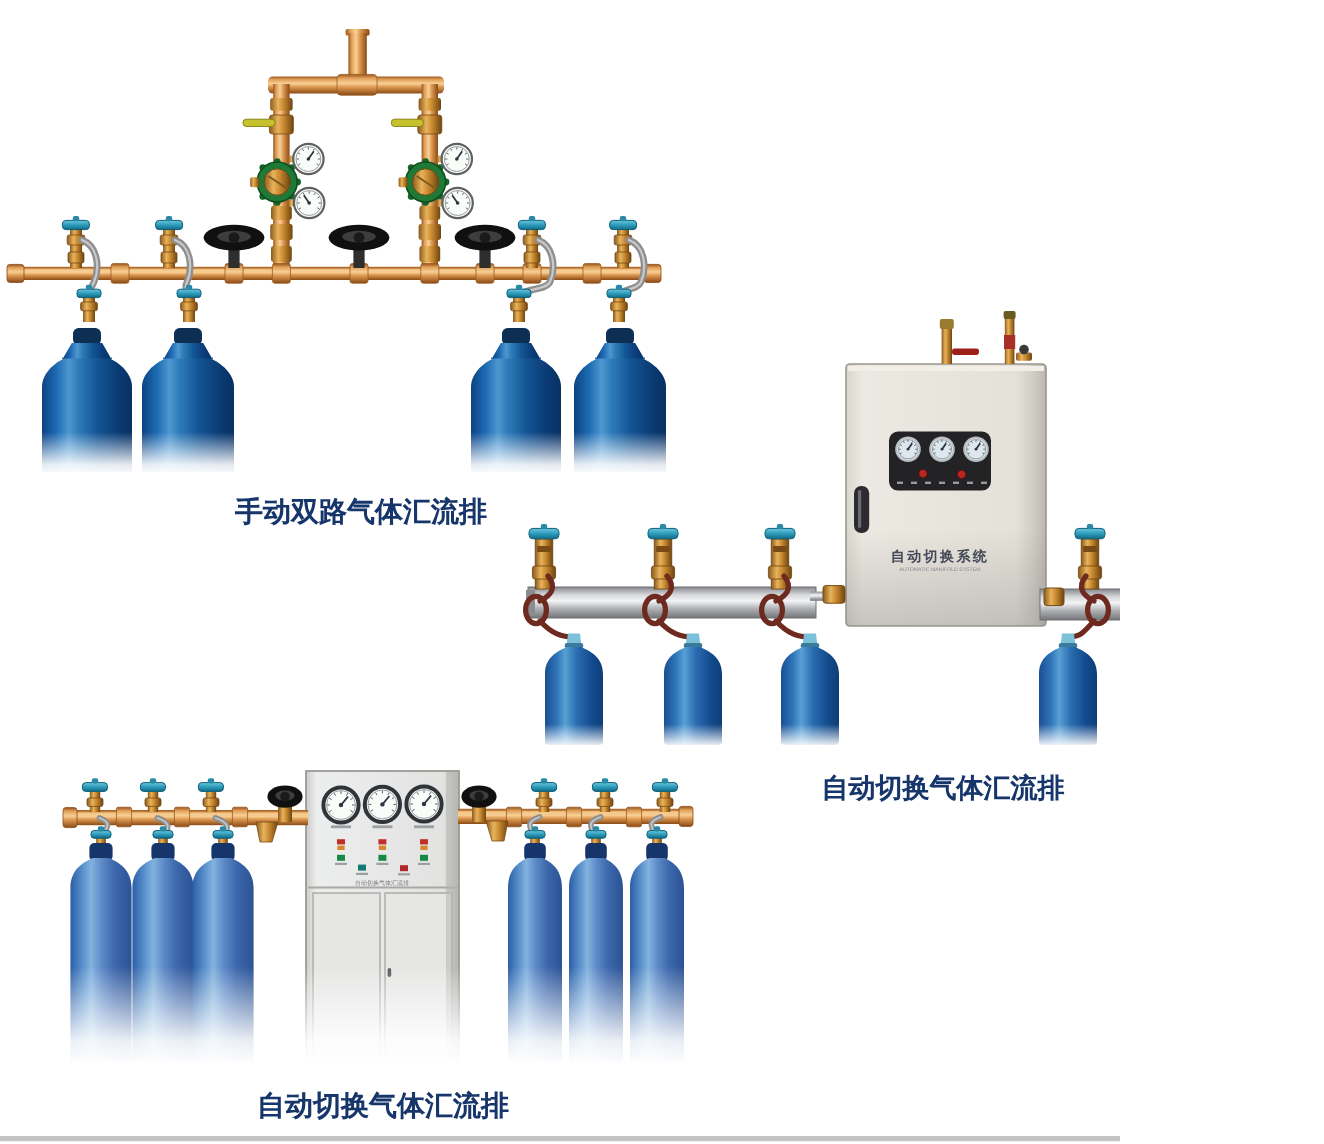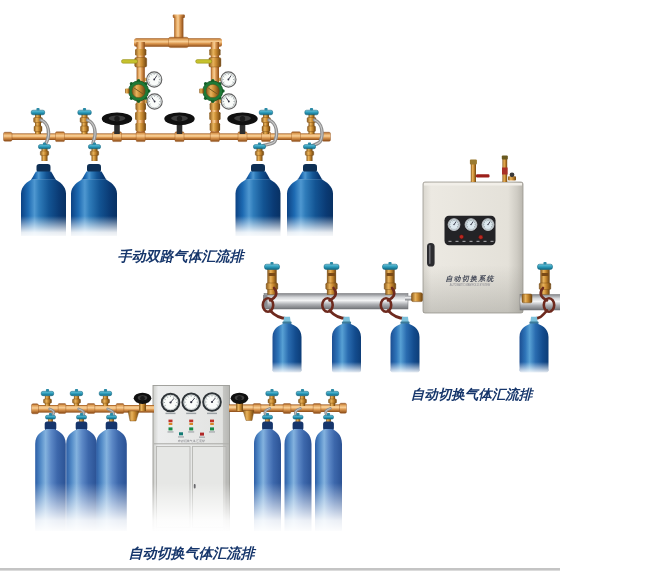--- a/index.html
+++ b/index.html
@@ -1,14 +1,14 @@
 <!DOCTYPE html>
 <html><head><meta charset="utf-8"><style>
 html,body{margin:0;padding:0;background:#fff;}
-.wrap{width:560px;height:572px;position:relative;overflow:hidden;background:#a21caf;font-style:italic;}
+.wrap{width:560px;height:572px;position:relative;overflow:hidden;background:#a21caf;}
 text{font-family:"Liberation Sans",sans-serif;}
 </style></head><body>
 <div class="wrap">
 <svg width="662" height="572" viewBox="0 0 662 572">
 <defs>
 <linearGradient id="copH" x1="0" y1="0" x2="0" y2="1">
           <stop offset="0" stop-color="#9a561e"></stop>
           <stop offset="0.18" stop-color="#e0a058"></stop>
           <stop offset="0.42" stop-color="#f8cf96"></stop>
           <stop offset="0.62" stop-color="#dc9850"></stop>

